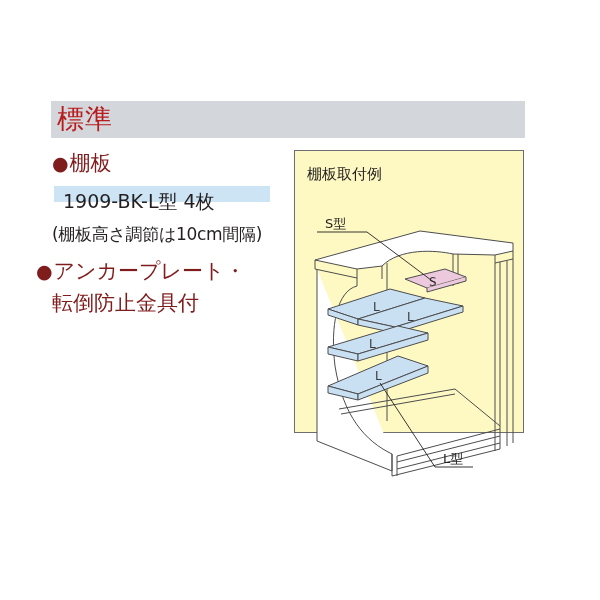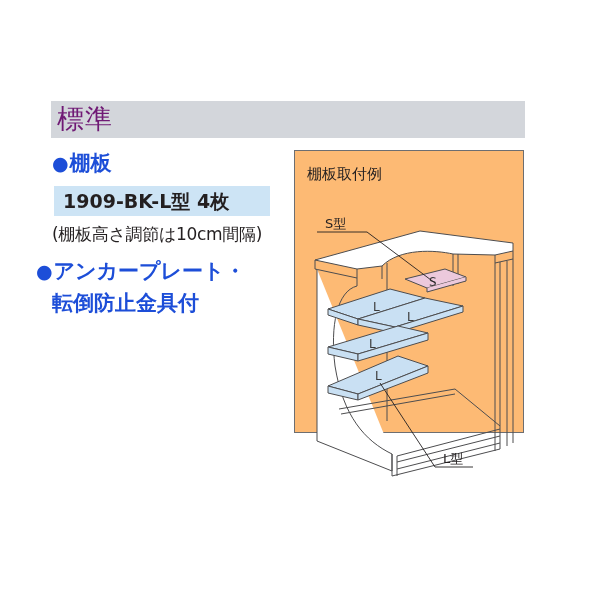--- a/index.html
+++ b/index.html
@@ -1,28 +1,28 @@
 <!DOCTYPE html>
 <html><head>
   <meta charset="utf-8">
   <style>
     html, body { margin: 0; padding: 0; background: #ffffff; }
     body { width: 600px; height: 600px; position: relative; overflow: hidden;
            font-family: "DejaVu Sans", "Liberation Sans", sans-serif; color: #231f20; }
     .header-bar { position: absolute; left: 51px; top: 101px; width: 474px; height: 37px;
                   background: #d3d6db; }
     .header-title { position: absolute; left: 6px; top: 1px; font-size: 27px; line-height: 34px;
-                    letter-spacing: 1px; color: #701a75; }
-    .bullet-line { position: absolute; font-size: 21px; line-height: 26px; white-space: nowrap; color: #1d4ed8; font-weight: bold; }
+                    letter-spacing: 1px; color: #b91c1c; }
+    .bullet-line { position: absolute; font-size: 21px; line-height: 26px; white-space: nowrap; color: #7f1d1d; }
     .bullet { display: inline-block; font-size: 19px; margin-right: 1px; }
-    .model-box { position: absolute; left: 54px; top: 186px; width: 216px; height: 30px; background: #cde4f5; font-weight: bold; }
+    .model-box { position: absolute; left: 54px; top: 186px; width: 216px; height: 16px; background: #cde4f5; }
     .model-text { position: absolute; left: 9px; top: 1px; font-size: 19px; line-height: 28px; white-space: nowrap; }
     .note { position: absolute; left: 52px; top: 226px; font-size: 17px; line-height: 16px; white-space: nowrap; letter-spacing: -0.3px; }
     .diagram-frame { position: absolute; left: 294px; top: 150px; width: 230px; height: 283px;
-                     border: 1.5px solid #6d6e71; box-sizing: border-box; background: #fdba74; }
+                     border: 1.5px solid #6d6e71; box-sizing: border-box; background: #fef9c3; }
     .diagram-title { position: absolute; left: 12px; top: 14px; font-size: 15px; line-height: 18px; white-space: nowrap; }
     .diagram-svg { position: absolute; left: 0; top: 0; }
     .svg-label { font-family: "DejaVu Sans", sans-serif; font-size: 13px; fill: #231f20; }
     .shelf-letter { font-family: "DejaVu Sans", sans-serif; font-size: 12px; fill: #3a3a3a; }
   </style>
 </head>
 <body>
 
 <div class="header-bar">
   <span class="header-title">標準</span>

